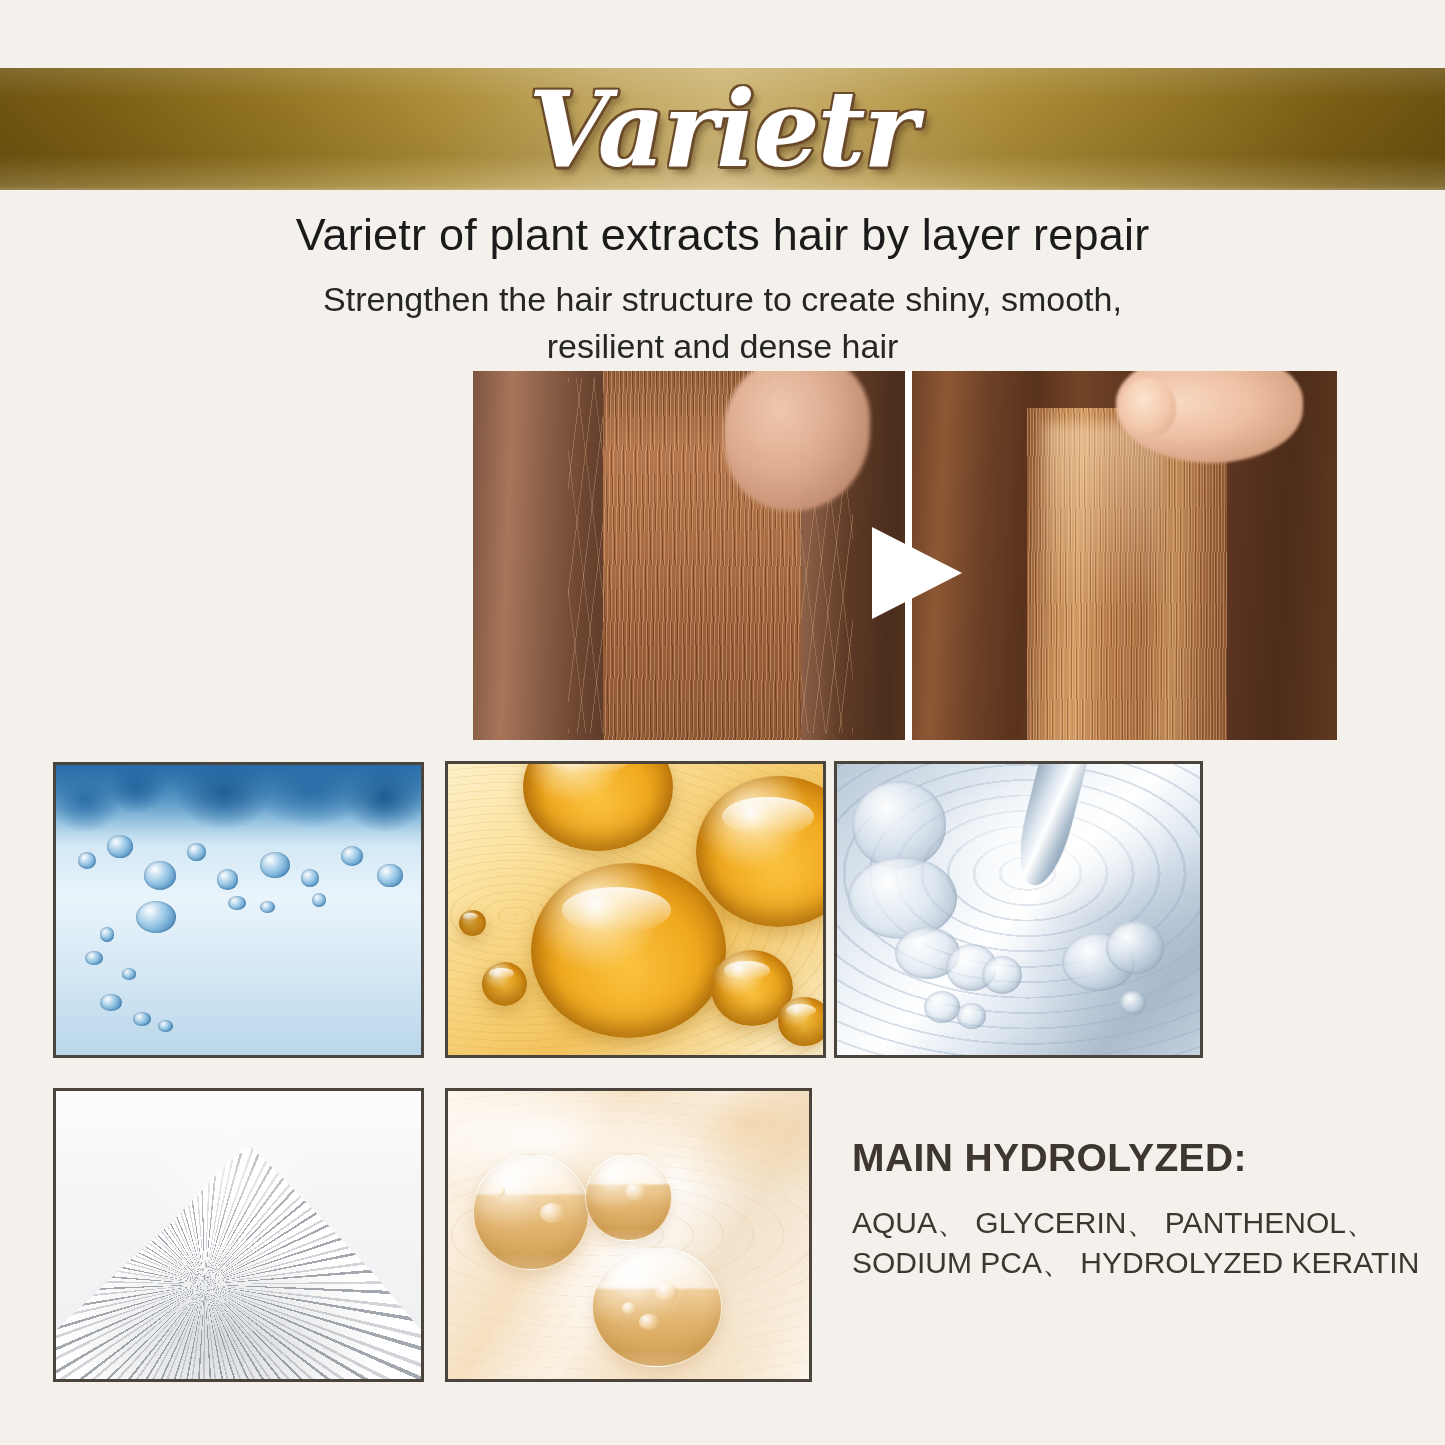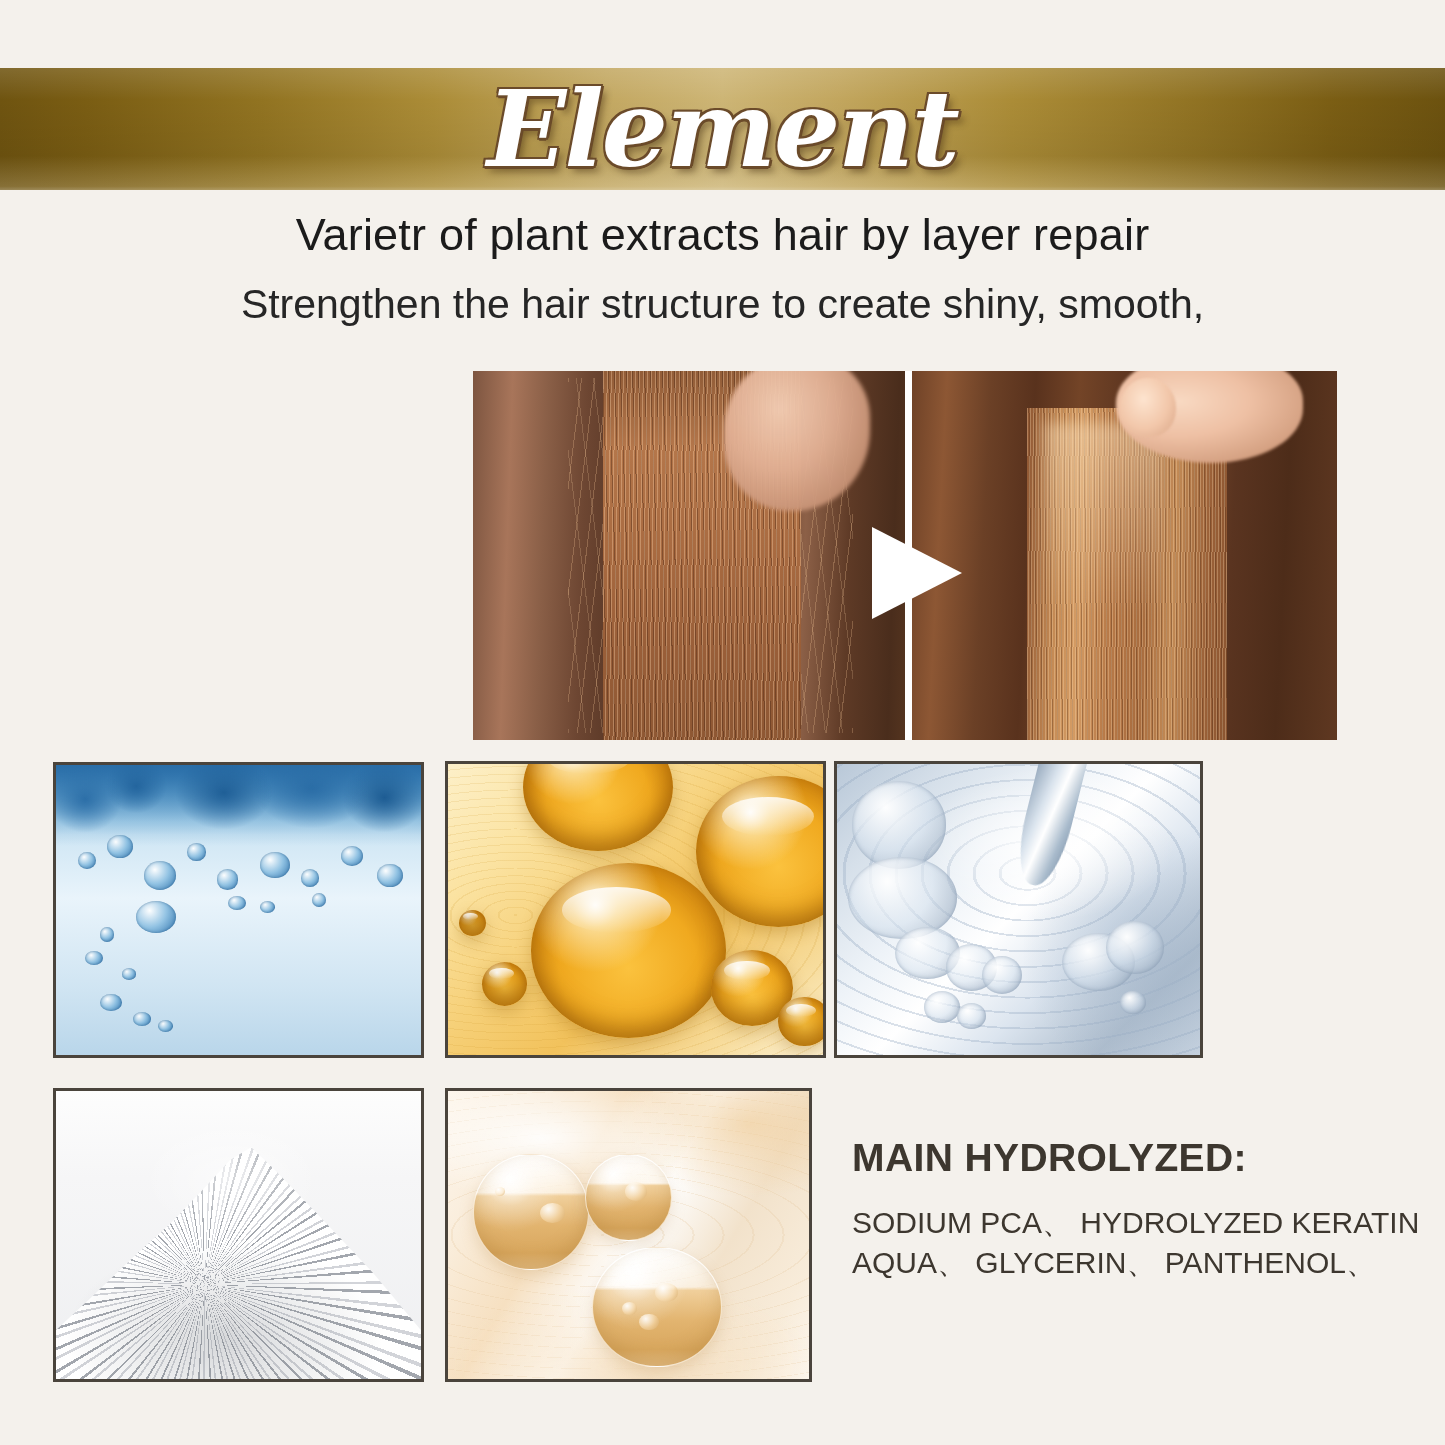--- a/index.html
+++ b/index.html
@@ -48,21 +48,21 @@
   
   .headline{
     position:absolute; left:0; width:1445px; top:209px;
     text-align:center;
     font-size:45px; font-weight:400; color:#1b1b1b;
     letter-spacing:.2px;
   }
   .subhead{
     position:absolute; left:0; width:1445px; top:276px;
     text-align:center;
-    font-size:41px; font-weight:400; color:#262626;
+    font-size:34px; font-weight:400; color:#262626;
     line-height:1.38;
   }
 
   
   .hair-compare{
     position:absolute; left:473px; top:371px; width:864px; height:369px;
     display:flex; background:#ffffff;
   }
   .hair-panel{ position:relative; height:100%; overflow:hidden; }
   .hair-panel.before{ width:432px; }
@@ -300,26 +300,27 @@
     position:absolute; left:852px; top:1203px; width:560px;
     font-size:30px; font-weight:400; color:#3d372f;
     line-height:1.32;
   }
   .ingredients-list div{ white-space:nowrap; }
 </style>
 </head>
 <body>
 
 <div class="brand-banner">
-  <div class="brand-wordmark">Element</div>
+  <div class="brand-wordmark">Varietr</div>
 </div>
 
 <div class="headline">Varietr of plant extracts hair by layer repair</div>
 <div class="subhead">
   <div>Strengthen the hair structure to create shiny, smooth,</div>
+  <div>resilient and dense hair</div>
 </div>
 
 <div class="hair-compare">
   <div class="hair-panel before">
     <div class="bg"></div>
     <div class="frizz"></div>
     <div class="strand"></div>
     <div class="hand"></div>
   </div>
   <div class="hair-panel after">
@@ -407,15 +408,15 @@
     <div class="orb" style="left:40%; top:54%; width:36%; height:42%;">
       <div class="mini" style="left:48%; top:30%; width:18%; height:16%;"></div>
       <div class="mini" style="left:22%; top:46%; width:12%; height:11%;"></div>
       <div class="mini" style="left:36%; top:56%; width:15%; height:13%;"></div>
     </div>
   </div>
 </div>
 
 <div class="ingredients-title">MAIN HYDROLYZED:</div>
 <div class="ingredients-list">
+  <div>AQUA、 GLYCERIN、 PANTHENOL、</div>
   <div>SODIUM PCA、 HYDROLYZED KERATIN</div>
-  <div>AQUA、 GLYCERIN、 PANTHENOL、</div>
 </div>
 
 </body></html>

